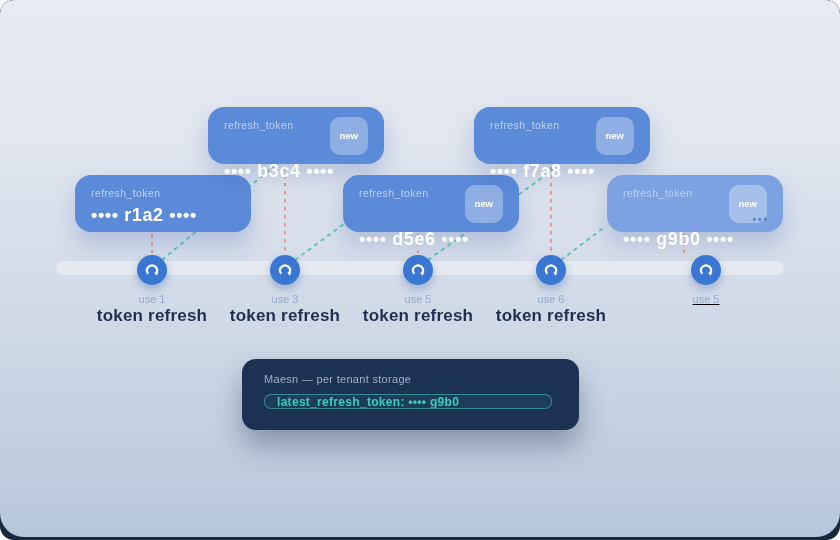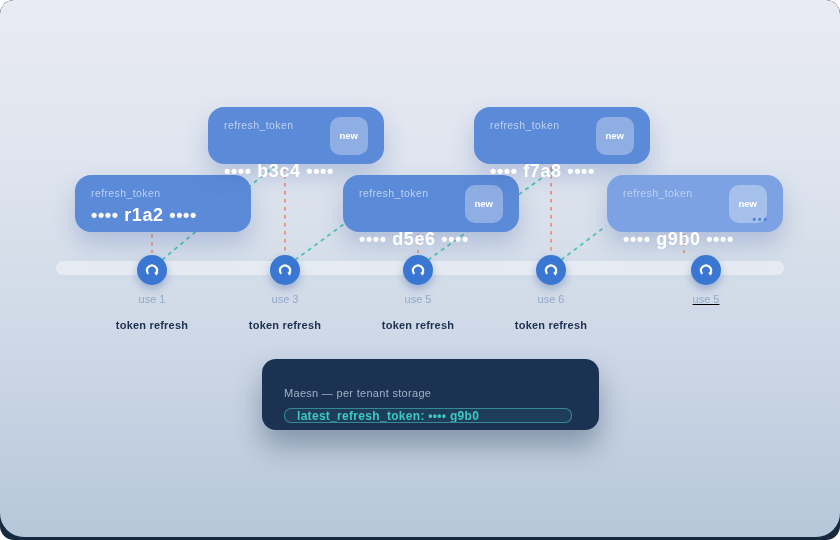--- a/index.html
+++ b/index.html
@@ -16,24 +16,24 @@
   .card-label{font-size:10.5px;color:#bdd0f1;letter-spacing:.4px;padding-top:2px;}
   .badge{background:rgba(255,255,255,.32);color:#ffffff;font-size:9.5px;font-weight:bold;
          padding:14px 10px;border-radius:10px;line-height:10px;}
   .card-token{margin-top:6px;color:#ffffff;font-size:18px;font-weight:bold;letter-spacing:.6px;}
   .more-dots{position:absolute;right:14px;bottom:7px;color:#4d7ecb;font-weight:bold;font-size:10px;letter-spacing:2px;}
 
   .use-node{position:absolute;top:255px;width:120px;text-align:center;z-index:2;}
   .circle{width:30px;height:30px;border-radius:50%;background:#3a77d2;margin:0 auto;
           display:flex;align-items:center;justify-content:center;box-shadow:0 4px 9px rgba(42,86,160,.35);}
   .use-label{margin-top:8px;font-size:11px;color:#93a9c7;}
-  .use-sub{margin-top:14px;font-size:11px;font-weight:bold;color:#1e3050;letter-spacing:.2px;}
+  .use-sub{margin-top:1px;font-size:17px;font-weight:bold;color:#1e3050;letter-spacing:.2px;}
 
-  .storage{position:absolute;left:262px;top:359px;width:337px;height:71px;border-radius:14px;background:#1c3252;
-           box-shadow:0 16px 28px rgba(20,40,70,.35);z-index:2;padding:28px 22px;box-sizing:border-box;}
+  .storage{position:absolute;left:242px;top:359px;width:337px;height:71px;border-radius:14px;background:#1c3252;
+           box-shadow:0 16px 28px rgba(20,40,70,.35);z-index:2;padding:14px 22px;box-sizing:border-box;}
   .storage-title{font-size:11px;color:#9fb0c6;letter-spacing:.3px;}
   .storage-box{margin-top:9px;width:288px;height:15px;box-sizing:border-box;border:1.5px solid rgba(68,190,180,.6);
                border-radius:7px;background:rgba(64,196,185,.08);display:flex;align-items:center;
                padding:0 12px;font-size:12px;font-weight:bold;color:#3fc9bd;letter-spacing:.3px;white-space:nowrap;overflow:hidden;}
 </style>
 </head>
 <body>
 
 <div class="frame">
   <div class="panel">

